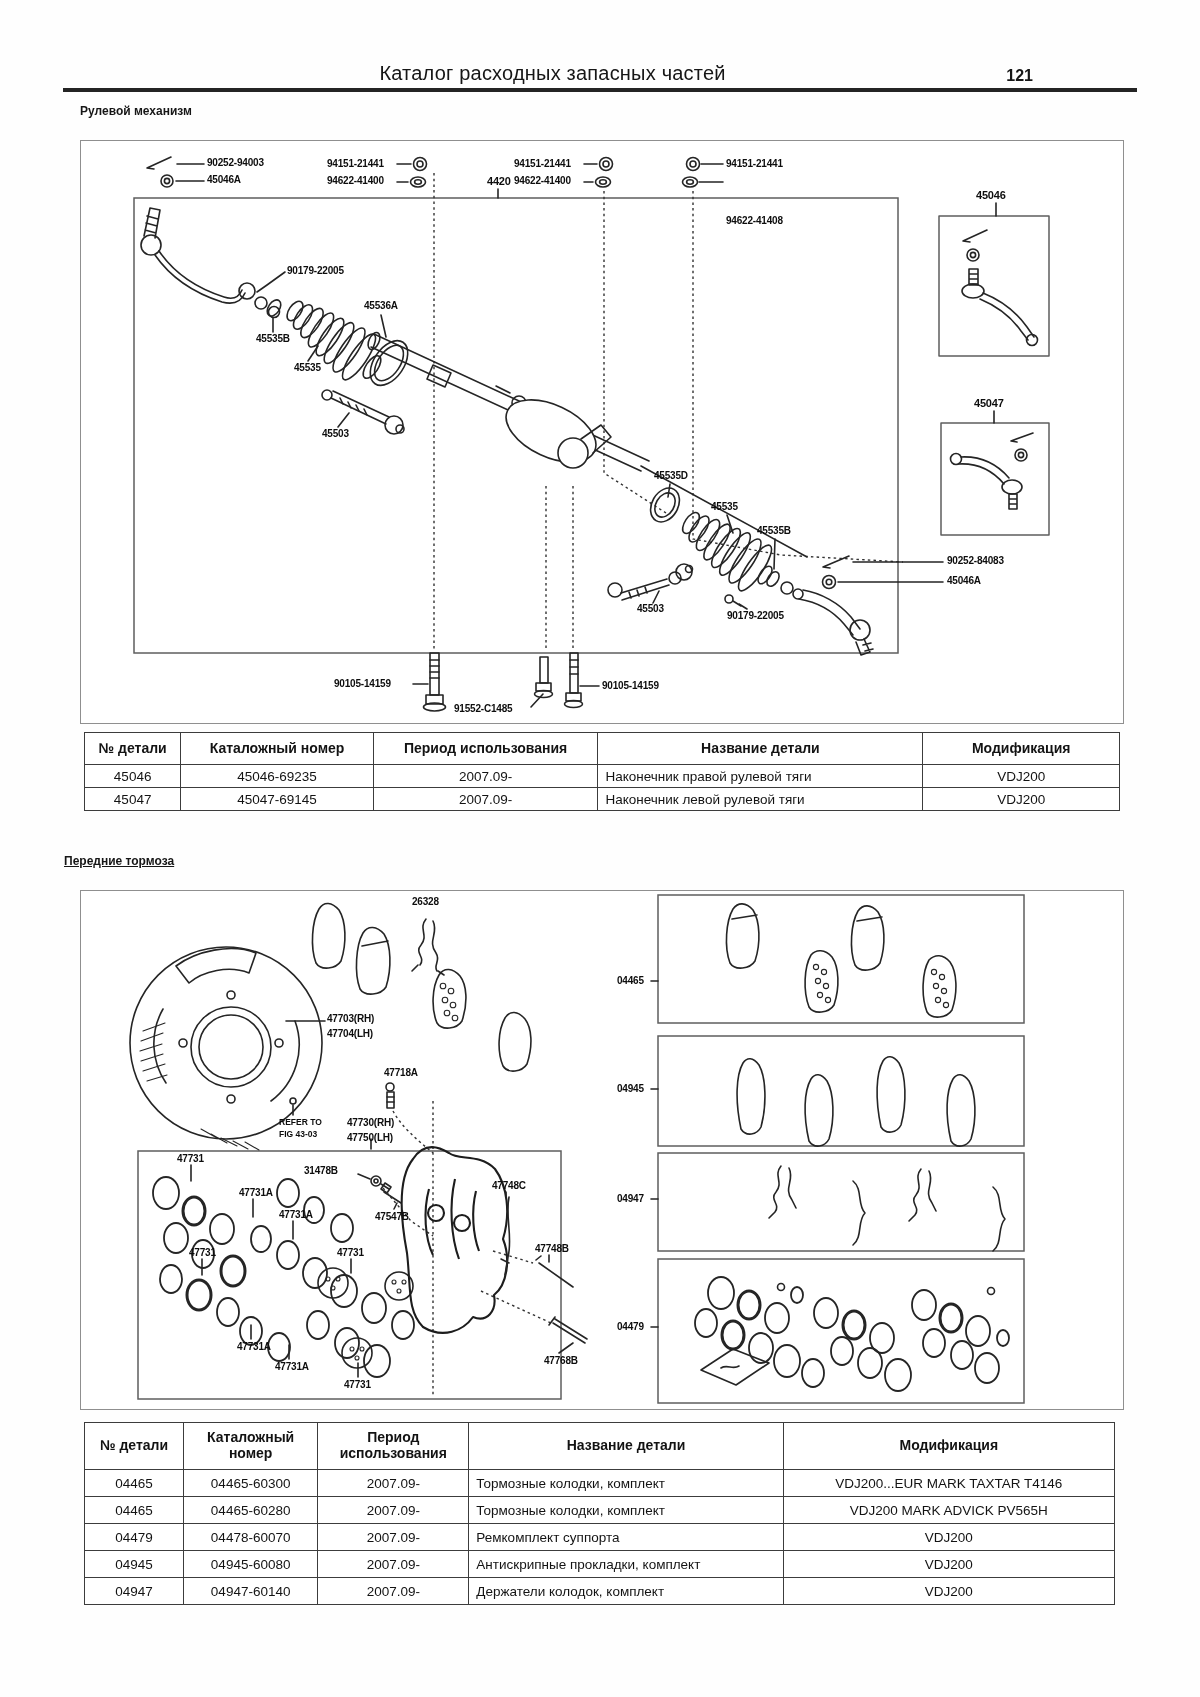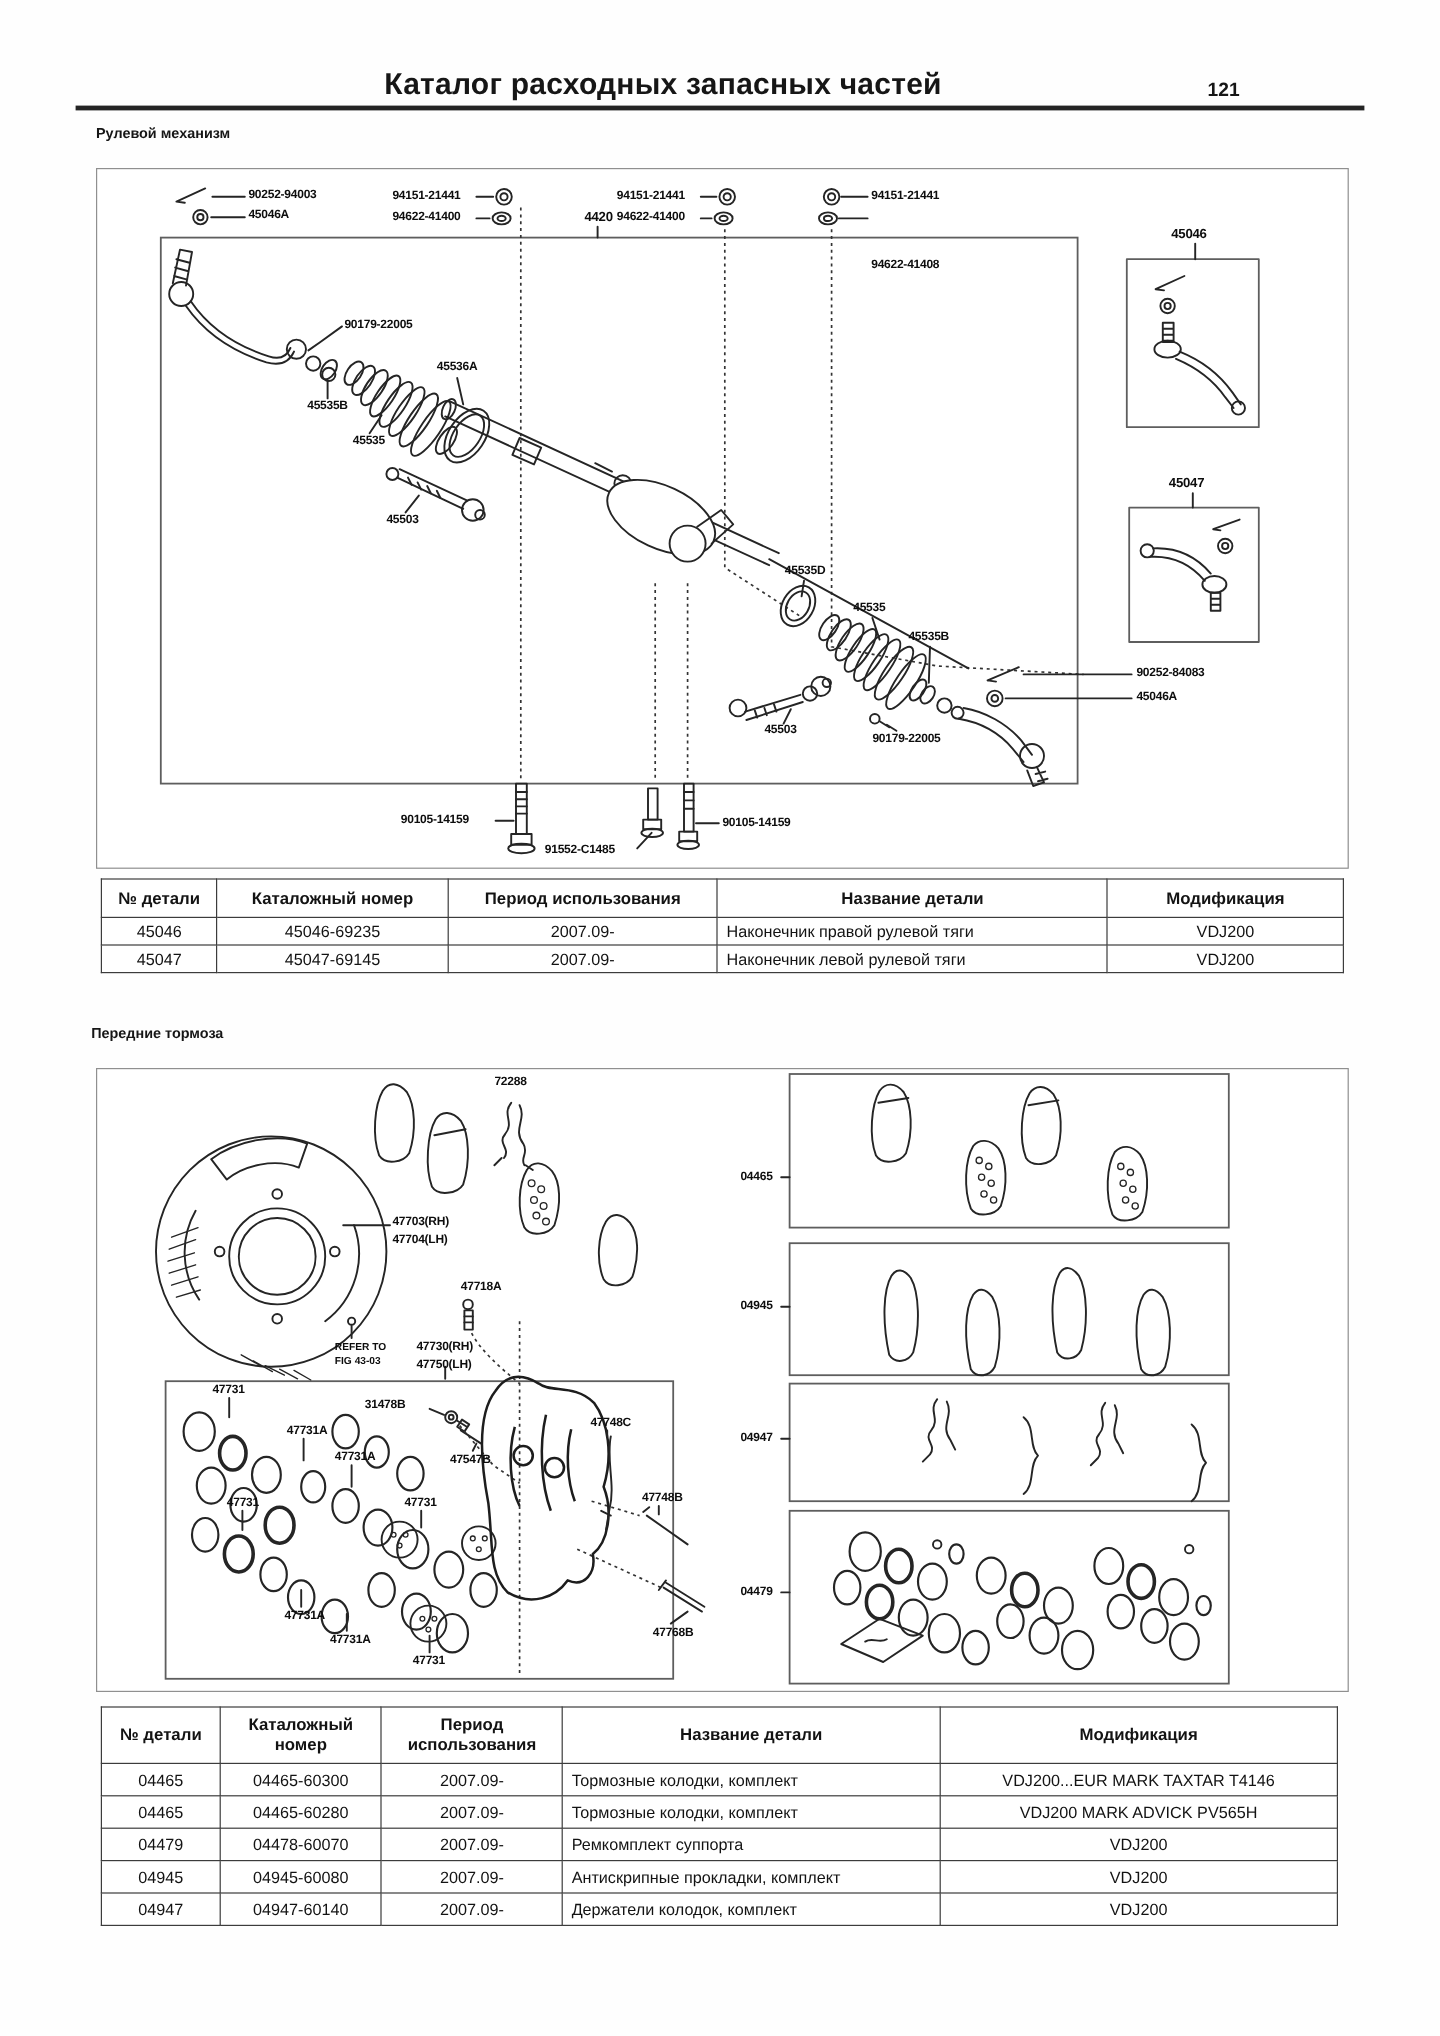--- a/index.html
+++ b/index.html
@@ -2,21 +2,21 @@
 <html><head>
 <meta charset="utf-8">
 <style>
   html,body{margin:0;padding:0;background:#e8e8e8;}
   .page{position:relative;width:1200px;height:1697px;background:#fefefe;margin:0 auto;
         font-family:"Liberation Sans",sans-serif;color:#161616;overflow:hidden;}
   
   .pg-header{position:absolute;left:63px;top:50px;width:1074px;height:38px;
              border-bottom:4px solid #242424;}
   .pg-title{position:absolute;left:0;right:95px;bottom:3px;text-align:center;
-            font-size:25px;font-weight:bold;letter-spacing:.2px;}
+            font-size:20px;font-weight:normal;letter-spacing:.2px;}
   .pg-num{position:absolute;right:104px;bottom:3px;font-size:16px;font-weight:bold;}
   .sec-title{position:absolute;font-size:12px;font-weight:bold;}
   
   .diagram{position:absolute;border:1.6px solid #8f8f8f;background:#fff;}
   .diagram svg{position:absolute;left:0;top:0;}
   
   .lb{position:absolute;font-weight:bold;font-size:10px;letter-spacing:-0.2px;
       white-space:nowrap;color:#0d0d0d;}
   .lb.md{font-size:11px;}
   .lb.sm{font-size:8.5px;letter-spacing:0;}
@@ -271,21 +271,21 @@
     <tr>
       <td>45047</td>
       <td>45047-69145</td>
       <td>2007.09-</td>
       <td class="nm">Наконечник левой рулевой тяги</td>
       <td>VDJ200</td>
     </tr>
   </tbody>
     </table>
 
-  <div class="sec-title" style="left:76px;top:854px;">Передние тормоза</div>
+  <div class="sec-title" style="left:64px;top:854px;text-decoration:underline;">Передние тормоза</div>
 
   <div class="diagram" style="left:80px;top:890px;width:1042px;height:518px;">
     <svg width="1042" height="518" viewBox="0 0 1042 518">
       <rect x="57" y="260" width="423" height="248" class="frame"></rect>
       <rect x="577" y="4" width="366" height="128" class="frame"></rect>
       <rect x="577" y="145" width="366" height="110" class="frame"></rect>
       <rect x="577" y="262" width="366" height="98" class="frame"></rect>
       <rect x="577" y="368" width="366" height="144" class="frame"></rect>
       <path class="ln" d="M570,90 H577 M570,198 H577 M570,308 H577 M570,436 H577"></path>
 
@@ -458,21 +458,21 @@
         <ellipse cx="773" cy="434" rx="11" ry="14"></ellipse>
           <ellipse cx="870" cy="427" rx="11" ry="14"></ellipse>
       </g>
       <g class="ln">
         <circle cx="700" cy="396" r="3.5"></circle>
           <circle cx="910" cy="400" r="3.5"></circle>
         <path d="M652,458 L688,472 L655,494 L620,479 Z M640,477 c6,-4 12,2 18,-2"></path>
       </g>
     </svg>
 
-    <div class="lb" style="left:331px;top:5px;">72288</div>
+    <div class="lb" style="left:331px;top:5px;">26328</div>
     <div class="lb" style="left:246px;top:122px;">47703(RH)</div>
     <div class="lb" style="left:246px;top:137px;">47704(LH)</div>
     <div class="lb" style="left:303px;top:176px;">47718A</div>
     <div class="lb sm" style="left:198px;top:226px;">REFER TO</div>
     <div class="lb sm" style="left:198px;top:238px;">FIG 43-03</div>
     <div class="lb" style="left:266px;top:226px;">47730(RH)</div>
     <div class="lb" style="left:266px;top:241px;">47750(LH)</div>
     <div class="lb" style="left:96px;top:262px;">47731</div>
     <div class="lb" style="left:223px;top:274px;">31478B</div>
     <div class="lb" style="left:158px;top:296px;">47731A</div>

